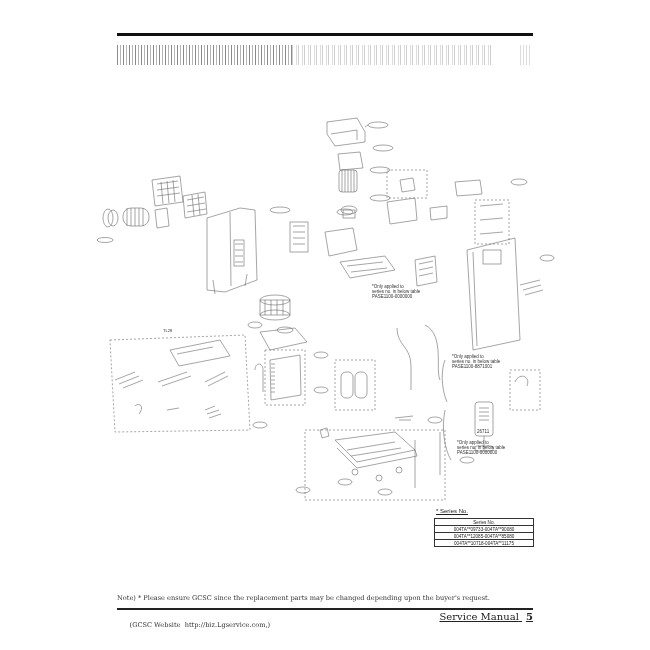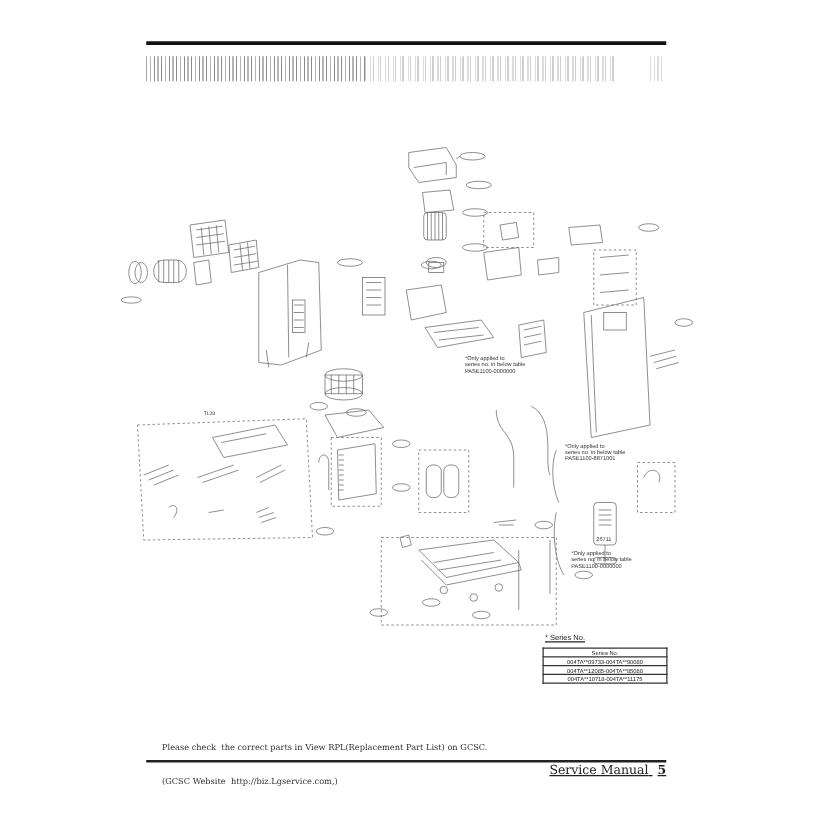--- a/index.html
+++ b/index.html
@@ -242,21 +242,21 @@
           <td>004TA**12085-004TA**85080</td>
         </tr>
     <tr>
           <td>004TA**10718-004TA**11175</td>
         </tr>
   </tbody>
     </table>
 </div>
 
 <div class="note-block">
-  <div>      Please check  the correct parts in View RPL(Replacement Part List) on GCSC.</div>
+  <div>Note) * Please ensure GCSC since the replacement parts may be changed depending upon the buyer's request.</div>
   <div>      (GCSC Website  http://biz.Lgservice.com,)</div>
 </div>
 
 <div class="bottom-rule"></div>
 <div class="footer">
   <span>Service Manual</span>
   <span class="page">5</span>
 </div>
 
 </body></html>

